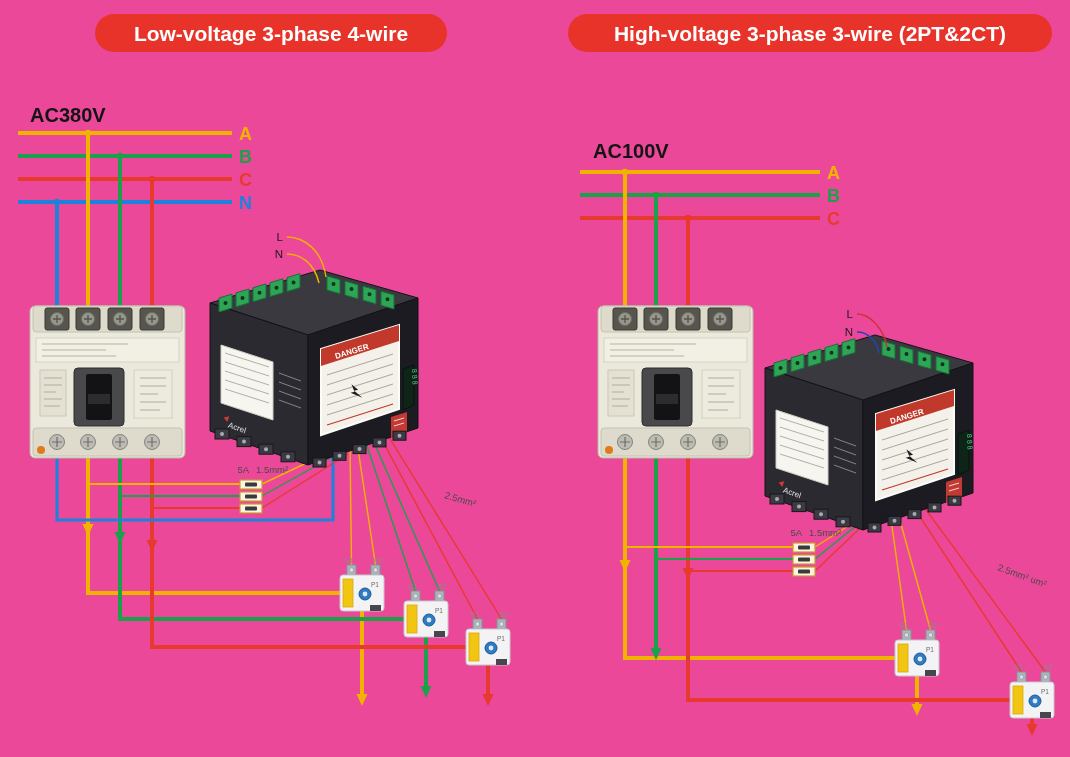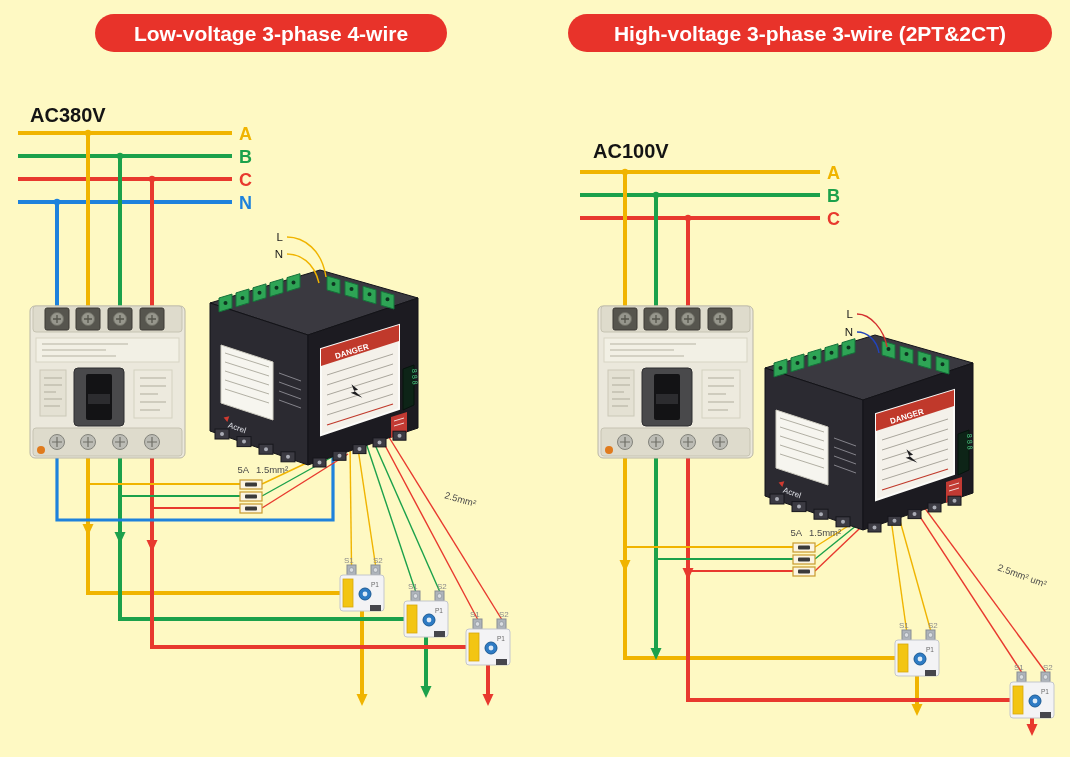--- a/index.html
+++ b/index.html
@@ -1,17 +1,17 @@
 <!DOCTYPE html>
 <html><head>
 <meta charset="utf-8">
 <style>
   *{box-sizing:border-box}
   body{margin:0;background:#ffffff;font-family:"Liberation Sans",sans-serif}
-  .page{position:relative;width:1070px;height:757px;background:#fef9c3;overflow:hidden}
+  .page{position:relative;width:1070px;height:757px;background:#ec4899;overflow:hidden}
   svg{display:block}
   text{font-family:"Liberation Sans",sans-serif}
   .banner-text{fill:#ffffff;font-size:21px;font-weight:bold;text-anchor:middle}
   .src-label{font-size:20px;font-weight:bold;fill:#141414}
   .phase-label{font-size:18px;font-weight:bold}
   .aux-label{font-size:11.5px;fill:#1c1c1c;text-anchor:end}
   .small-label{font-size:9.5px;fill:#4a4a4a}
   .ct-lbl{font-size:8px;fill:#8a8a8a}
   .ct-lbl2{font-size:6.5px;fill:#6a6a6a}
   .bus{stroke-width:4.2;fill:none}

